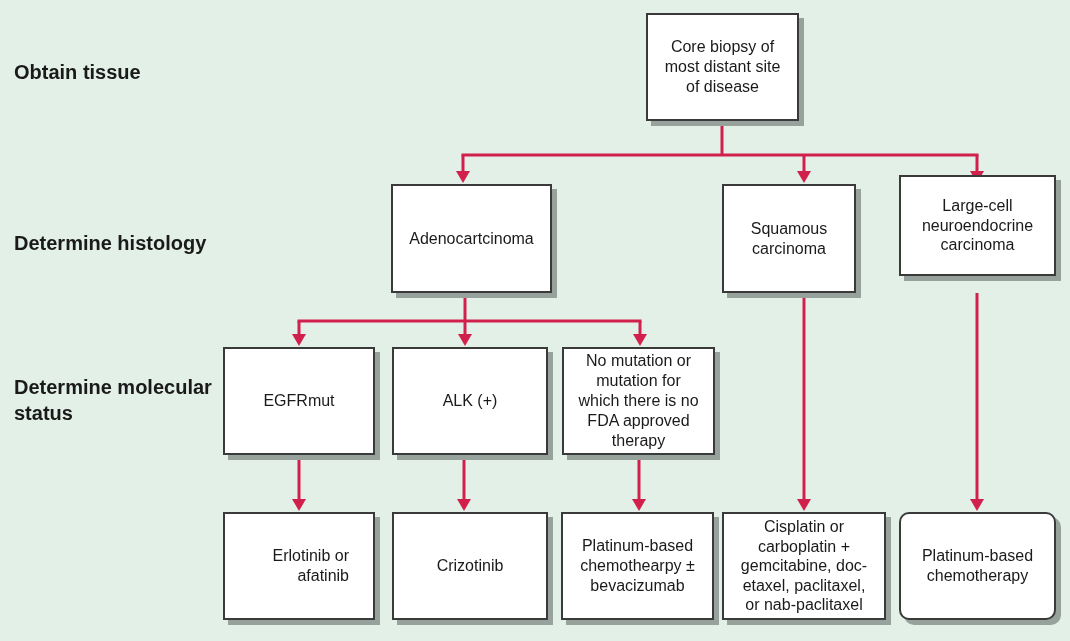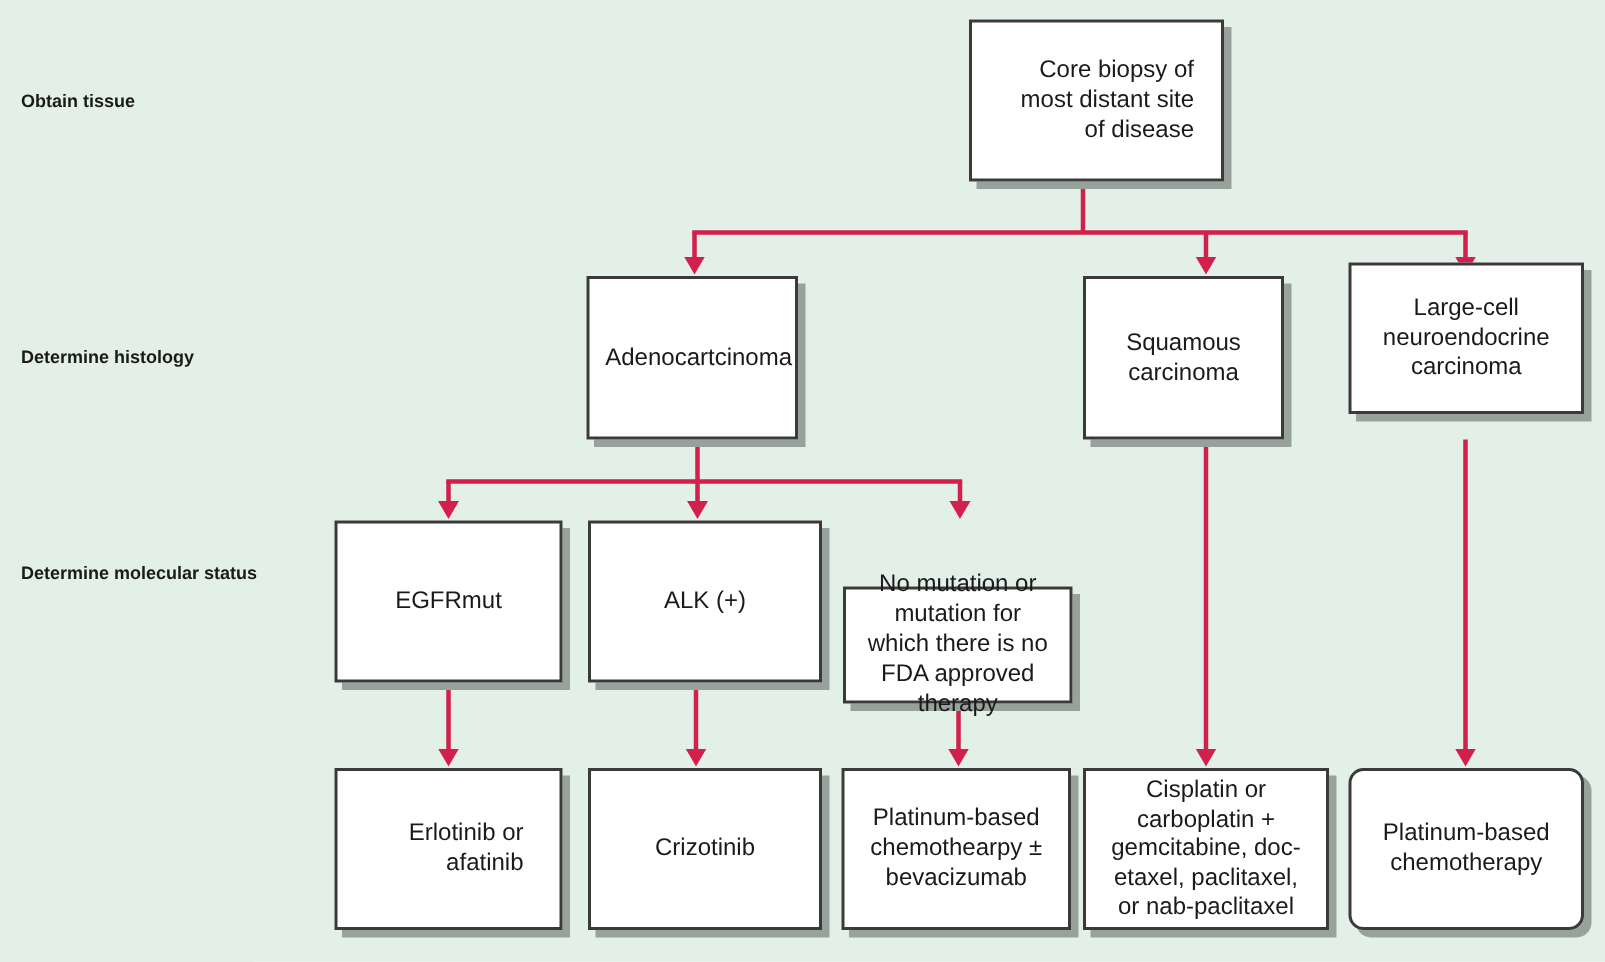--- a/index.html
+++ b/index.html
@@ -17,21 +17,21 @@
   }
   #figure{
     position:relative;
     width:1070px;height:641px;
     background:var(--bg);
     overflow:hidden;
   }
   .row-label{
     position:absolute;
     left:14px;
-    font-size:12px;
+    font-size:20px;
     font-weight:bold;
     color:var(--text);
     line-height:1.28;
   }
   #label-obtain{top:60px;}
   #label-histology{top:231px;}
   #label-molecular{top:375px;width:200px;}
   #label-treatment{top:558px;}
 
   .node{
@@ -44,27 +44,27 @@
     align-items:center;
     justify-content:center;
     text-align:center;
     font-size:16px;
     line-height:1.24;
     color:var(--text);
     padding:2px;
   }
   .node span{display:inline-block;}
 
-  #node-core      {left:646px;top:13px; width:170px;height:108px;text-align:right;}
-  #node-adeno     {left:391px;top:184px;width:141px;height:109px;justify-content:flex-end;}
+  #node-core      {left:646px;top:13px; width:153px;height:108px;}
+  #node-adeno     {left:391px;top:184px;width:161px;height:109px;}
   #node-squamous  {left:722px;top:184px;width:134px;height:109px;}
   #node-largecell {left:899px;top:175px;width:157px;height:101px;}
   #node-egfr      {left:223px;top:347px;width:152px;height:108px;}
   #node-alk       {left:392px;top:347px;width:156px;height:108px;}
-  #node-nomut     {left:562px;top:347px;width:153px;height:78px;margin-top:44px;}
+  #node-nomut     {left:562px;top:347px;width:153px;height:108px;}
   #node-erlotinib {left:223px;top:512px;width:152px;height:108px;}
   #node-crizotinib{left:392px;top:512px;width:156px;height:108px;}
   #node-platbev   {left:561px;top:512px;width:153px;height:108px;}
   #node-cisplatin {left:722px;top:512px;width:164px;height:108px;}
   #node-platchemo {left:899px;top:512px;width:157px;height:108px;border-radius:10px;}
 
   #node-core span      {max-width:130px;}
   #node-squamous span  {max-width:100px;}
   #node-largecell span {max-width:125px;}
   #node-nomut span     {max-width:128px;}

